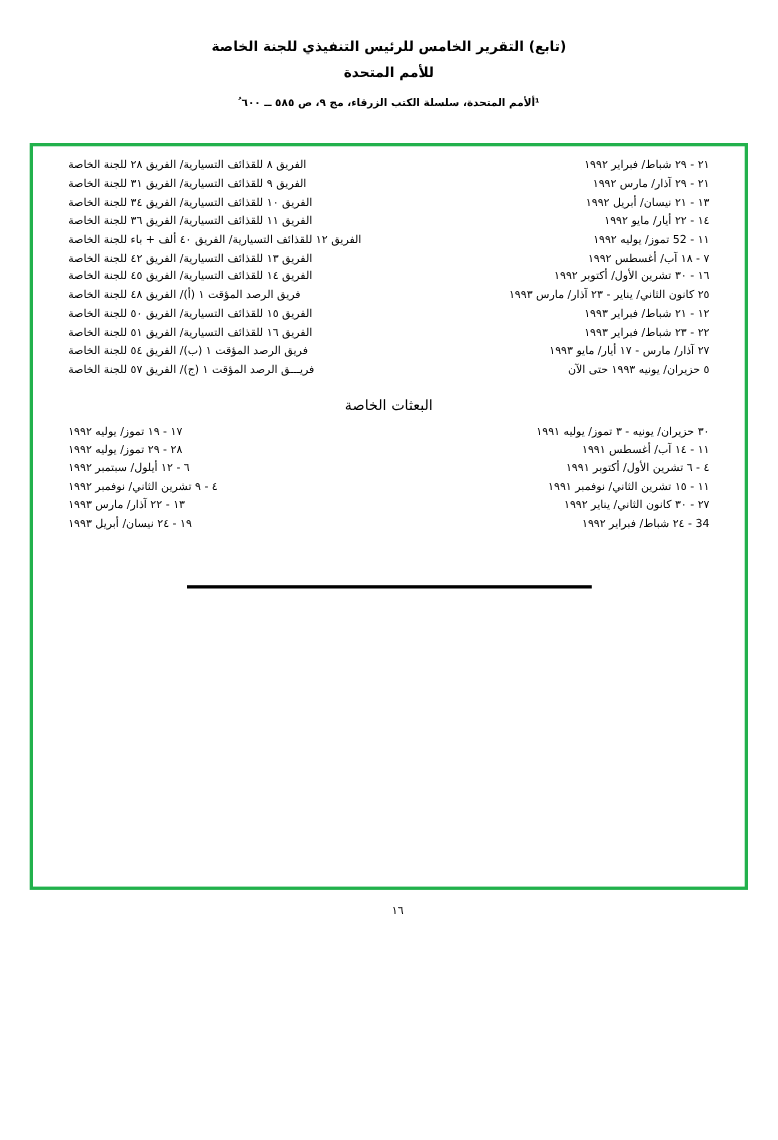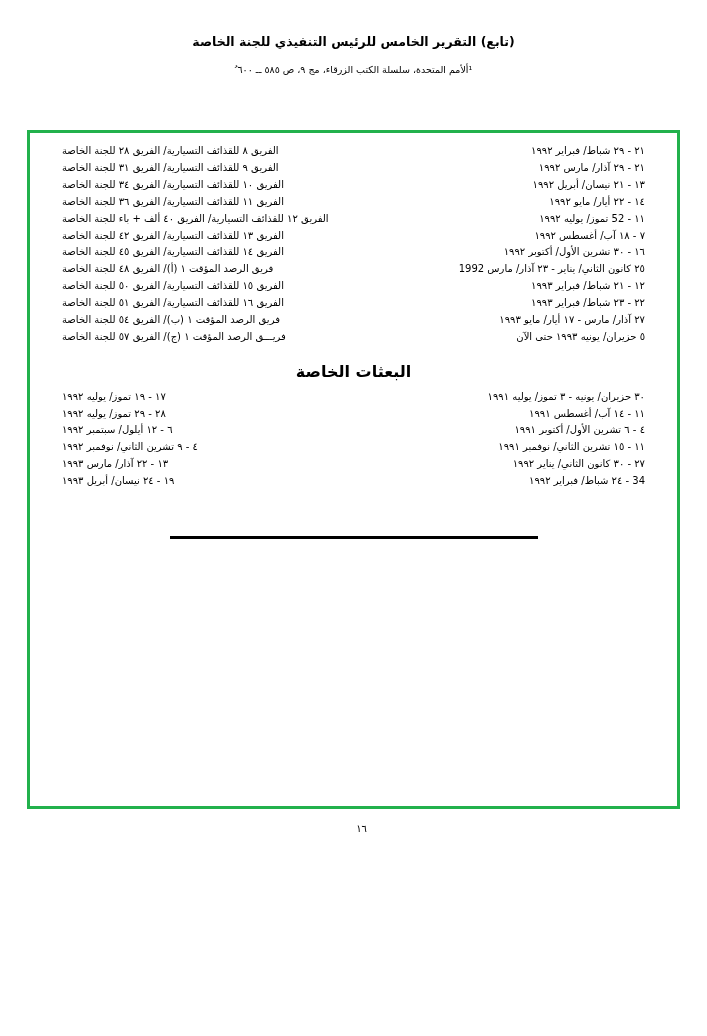--- a/index.html
+++ b/index.html
@@ -25,21 +25,21 @@
     padding-top: 30px;
   }
   .doc-title-line {
     font-size: 12.5px;
     font-weight: bold;
     line-height: 1.9;
     letter-spacing: 0px;
   }
   .doc-subtitle {
     font-size: 9.5px;
-    font-weight: normal;
+    font-weight: bold;
     margin-top: 10px;
   }
   .green-frame {
     position: absolute;
     top: 130px;
     right: 27px;
     left: 27px;
     bottom: 35px;
     border: 3px solid #22b14c;
     box-sizing: border-box;
@@ -69,22 +69,22 @@
     padding-right: 40px;
     margin-top: 40px;
   }
   td.col-team {
     width: 54%;
     text-align: left;
     padding-left: 22px;
   }
   .section-heading {
     text-align: center;
-    font-size: 16px;
-    font-weight: bold;
+    font-size: 13px;
+    font-weight: normal;
     margin-top: 16px;
     margin-bottom: 8px;
   }
   table.missions {
     width: 100%;
     border-collapse: collapse;
     font-size: 10px;
   }
   table.missions td {
     padding: 1.2px 4px;
@@ -121,20 +121,21 @@
     font-size: 10px;
   }
 </style>
 </head>
 <body>
 
 <div class="page">
 
   <div class="doc-header">
     <div class="doc-title-line">(تابع) التقرير الخامس للرئيس التنفيذي للجنة الخاصة</div>
+    <div class="doc-title-line">للأمم المتحدة</div>
     <div class="doc-subtitle">¹ألأمم المتحدة، سلسلة الكتب الزرقاء، مج ٩، ص ٥٨٥ ــ ٦٠٠ ُ</div>
   </div>
 
   <div class="green-frame"></div>
 
   <div class="content">
 
     <table class="listing">
       <tbody>
         <tr>
@@ -159,21 +160,21 @@
         </tr>
         <tr>
           <td class="col-date">٧ - ١٨ آب/ أغسطس ١٩٩٢</td>
           <td class="col-team">الفريق ١٣ للقذائف التسيارية/ الفريق ٤٢ للجنة الخاصة</td>
         </tr>
         <tr>
           <td class="col-date">١٦ - ٣٠ تشرين الأول/ أكتوبر ١٩٩٢</td>
           <td class="col-team">الفريق ١٤ للقذائف التسيارية/ الفريق ٤٥ للجنة الخاصة</td>
         </tr>
         <tr>
-          <td class="col-date">٢٥ كانون الثاني/ يناير - ٢٣ آذار/ مارس 1992</td>
+          <td class="col-date">٢٥ كانون الثاني/ يناير - ٢٣ آذار/ مارس ١٩٩٣</td>
           <td class="col-team">فريق الرصد المؤقت ١ (أ)/ الفريق ٤٨ للجنة الخاصة</td>
         </tr>
         <tr>
           <td class="col-date">١٢ - ٢١ شباط/ فبراير ١٩٩٣</td>
           <td class="col-team">الفريق ١٥ للقذائف التسيارية/ الفريق ٥٠ للجنة الخاصة</td>
         </tr>
         <tr>
           <td class="col-date">٢٢ - ٢٣ شباط/ فبراير ١٩٩٣</td>
           <td class="col-team">الفريق ١٦ للقذائف التسيارية/ الفريق ٥١ للجنة الخاصة</td>
         </tr>

